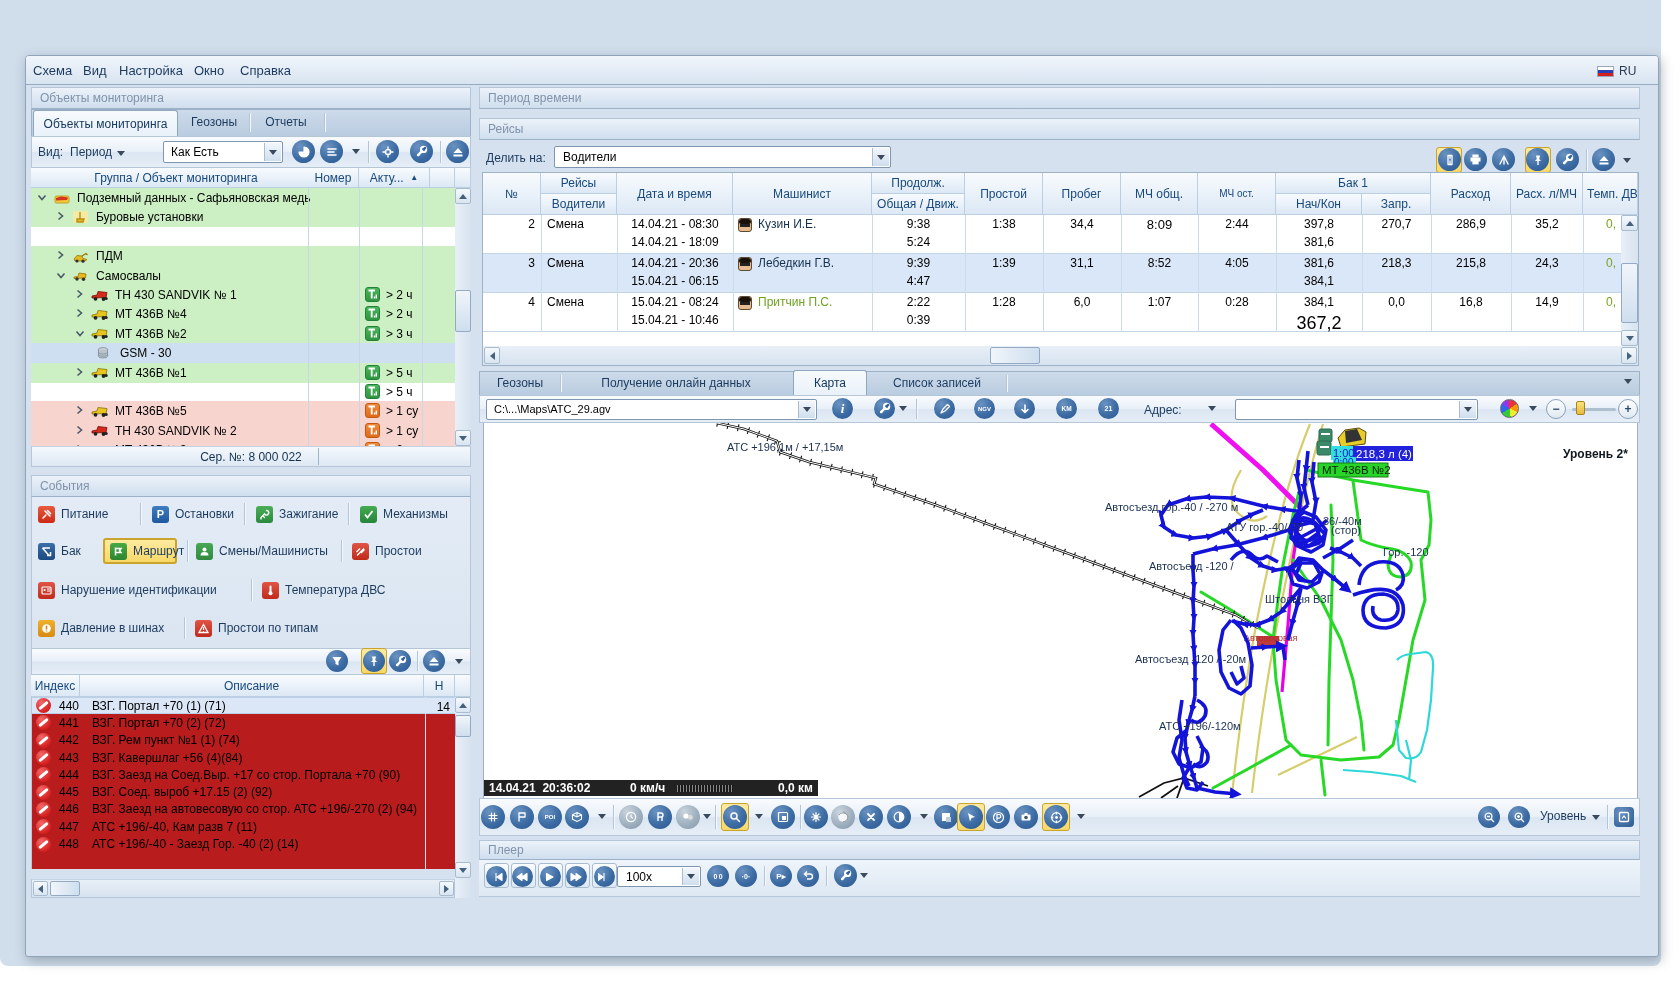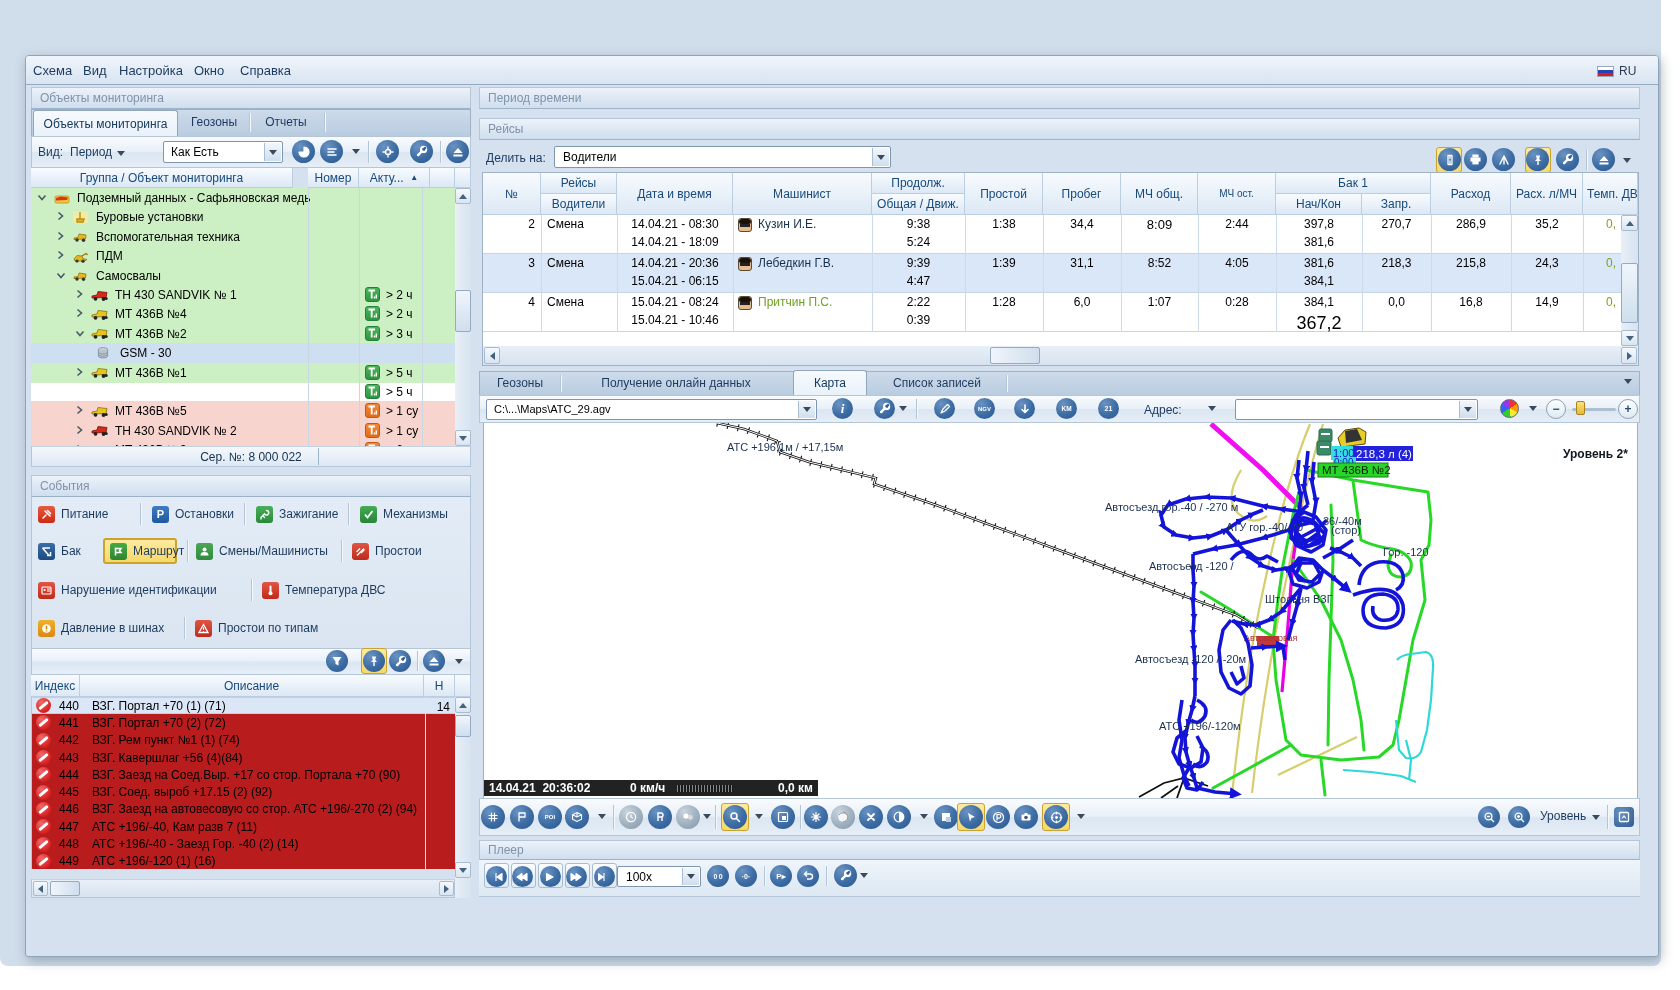--- a/index.html
+++ b/index.html
@@ -102,21 +102,21 @@
       <circle cx="3.2" cy="10" r="1.3" fill="#fff"></circle>
     </svg>
   </div>
 <div class="vsep" style="left:440px;top:141px;height:22px"></div>
 <div class="circ " style="left:446px;top:140px;width:23px;height:23px">
     <svg width="12" height="12" viewBox="0 0 12 12">
       <path d="M6 2 L10.5 7 H1.5 Z" fill="#fff"></path>
       <rect x="1.5" y="8.5" width="9" height="2" fill="#fff"></rect>
     </svg>
   </div>
-<div class="hdrcell" style="left:31px;top:168px;width:262px;height:20px">Группа / Объект мониторинга</div>
+<div class="hdrcell" style="left:31px;top:168px;width:291px;height:20px">Группа / Объект мониторинга</div>
 <div class="hdrcell" style="left:308px;top:168px;width:51px;height:20px">Номер</div>
 <div class="hdrcell" style="left:359px;top:168px;width:71px;height:20px">Акту...&nbsp;&nbsp;<span style="font-size:8px">▲</span></div>
 <div class="hdrcell" style="left:430px;top:168px;width:25px;height:20px"></div>
 <div class="hdrcell" style="left:455px;top:168px;width:16px;height:20px"></div>
 <div class="a" style="left:31px;top:188px;width:440px;height:258px;overflow:hidden;background:#fff">
 <div class="trow" style="top:0.0px;left:0;width:424px;background:#ccf0c3">
 <span style="width:6px;flex:none"></span>
 <span class="chev" style="width:16px"><svg width="10" height="9" viewBox="0 0 10 9">
           <path d="M1.5 2.5 L5 6.5 L8.5 2.5" stroke="#4a5a6a" stroke-width="1.6" fill="none"></path>
         </svg></span>
@@ -133,34 +133,20 @@
 <span class="chev" style="width:16px"><svg width="9" height="10" viewBox="0 0 9 10">
           <path d="M2.5 1.5 L6.5 5 L2.5 8.5" stroke="#4a5a6a" stroke-width="1.6" fill="none"></path>
         </svg></span>
 <span style="width:20px;flex:none;display:flex;align-items:center">
         <svg width="17" height="14" viewBox="0 0 17 14">
           <rect x="1" y="1" width="15" height="12" rx="2" fill="#fbe9a0" opacity="0.85"></rect>
           <path d="M8 2 L8 9 M5 9 L12 9 L11 12 L5 12 Z" stroke="#b89010" stroke-width="1.4" fill="#e3bb2c"></path>
         </svg>
       </span>
 <span style="padding-left:4px;white-space:nowrap">Буровые установки</span>
-</div>
-<div class="trow" style="top:38.8px;left:0;width:424px;background:#ccf0c3">
-<span style="width:25px;flex:none"></span>
-<span class="chev" style="width:16px"><svg width="9" height="10" viewBox="0 0 9 10">
-          <path d="M2.5 1.5 L6.5 5 L2.5 8.5" stroke="#4a5a6a" stroke-width="1.6" fill="none"></path>
-        </svg></span>
-<span style="width:20px;flex:none;display:flex;align-items:center">
-        <svg width="17" height="13" viewBox="0 0 17 13">
-          <path d="M2 8 L6 7.5 L7 4 L14 5 L13.5 9 L2 9.5 Z" fill="#e8b81e" stroke="#96720a" stroke-width="0.8"></path>
-          <circle cx="5" cy="10" r="1.7" fill="#333"></circle>
-          <circle cx="11.5" cy="10.3" r="1.7" fill="#333"></circle>
-        </svg>
-      </span>
-<span style="padding-left:4px;white-space:nowrap">Вспомогательная техника</span>
 </div>
 <div class="trow" style="top:58.2px;left:0;width:424px;background:#ccf0c3">
 <span style="width:25px;flex:none"></span>
 <span class="chev" style="width:16px"><svg width="9" height="10" viewBox="0 0 9 10">
           <path d="M2.5 1.5 L6.5 5 L2.5 8.5" stroke="#4a5a6a" stroke-width="1.6" fill="none"></path>
         </svg></span>
 <span style="width:20px;flex:none;display:flex;align-items:center">
         <svg width="17" height="13" viewBox="0 0 17 13">
           <path d="M2 9 L5 5.5 L10 6 L11 8.5 L15 9.5 L13 11 L3 11 Z" fill="#e2ba20" stroke="#96720a" stroke-width="0.8"></path>
           <path d="M10 6 L14 3.5 L15.5 5" stroke="#96720a" stroke-width="1.2" fill="none"></path>
@@ -560,26 +546,20 @@
 <span style="width:4px"></span>
       <span class="noent"></span>
 <span style="width:28px;text-align:right;flex:none">447</span>
 <span style="padding-left:13px;white-space:nowrap">АТС +196/-40, Кам разв 7 (11)</span>
 </div>
 <div class="a" style="left:0;top:138.4px;width:424px;height:17.3px;display:flex;align-items:center">
 <span style="width:4px"></span>
       <span class="noent"></span>
 <span style="width:28px;text-align:right;flex:none">448</span>
 <span style="padding-left:13px;white-space:nowrap">АТС +196/-40 - Заезд Гор. -40 (2) (14)</span>
-</div>
-<div class="a" style="left:0;top:155.7px;width:424px;height:17.3px;display:flex;align-items:center">
-<span style="width:4px"></span>
-      <span class="noent"></span>
-<span style="width:28px;text-align:right;flex:none">449</span>
-<span style="padding-left:13px;white-space:nowrap">АТС +196/-120 (1) (16)</span>
 </div>
 <div class="a" style="left:393px;top:0;width:1px;height:172px;background:#dde5ee"></div>
 </div>
 <div class="a scr" style="left:455px;top:697px;width:16px;height:201px"></div>
 <div class="sbtn" style="left:455px;top:697px;width:16px;height:16px">
     <div class="tri-u"></div>
   </div>
 <div class="sbtn" style="left:455px;top:862px;width:16px;height:16px">
     <div class="tri-d"></div>
   </div>

